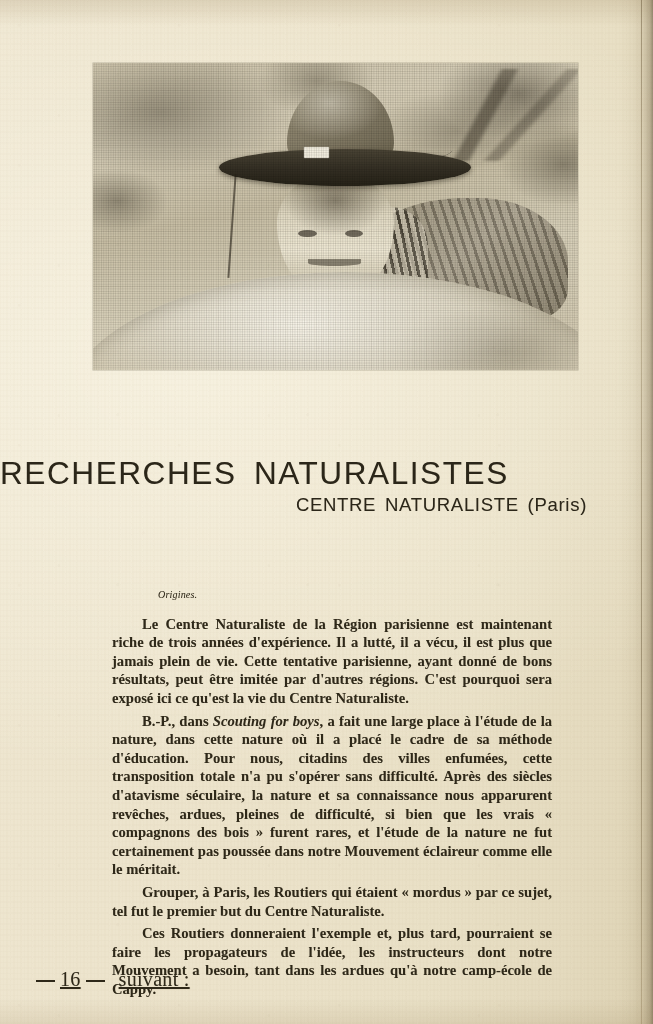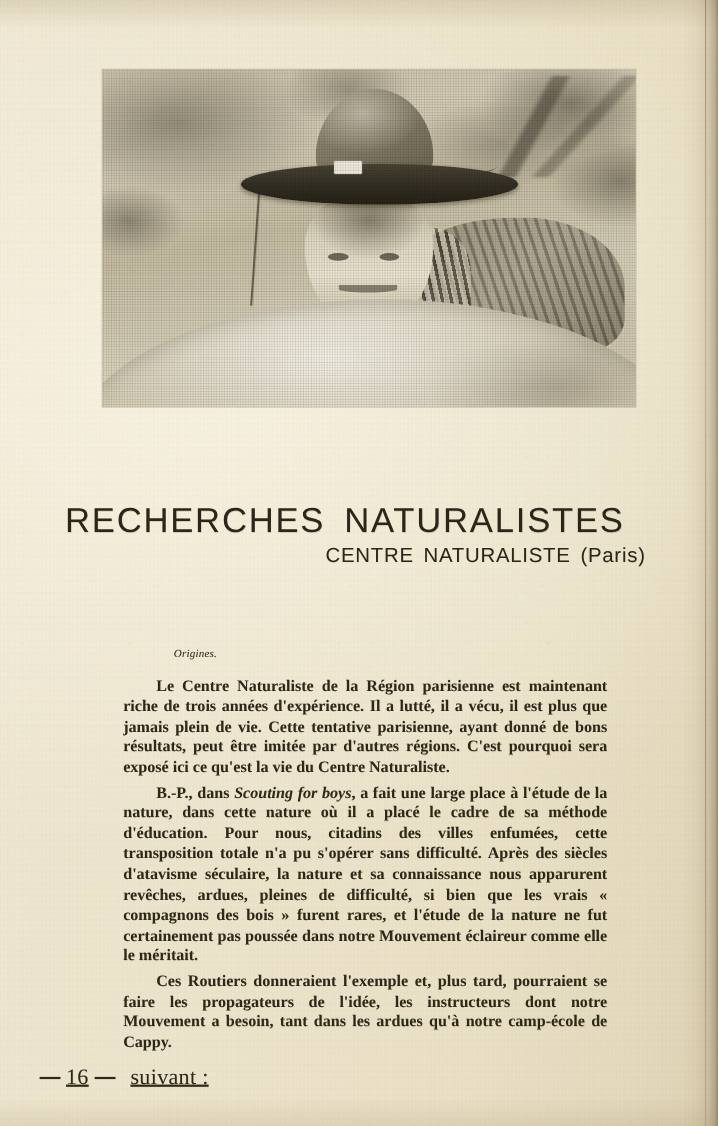--- a/index.html
+++ b/index.html
@@ -223,21 +223,20 @@
   .photo-fade {
     position: absolute; inset: 0; pointer-events: none;
     background: radial-gradient(ellipse 92% 92% at 50% 50%, rgba(236,227,203,0) 58%, rgba(236,227,203,0.42) 100%);
   }
 
   
   .title {
     position: absolute;
     left: 0; right: 0;
     top: 434px;
-    text-align: center;
     font-family: "Liberation Sans", "DejaVu Sans", sans-serif;
     font-weight: 400;
     font-size: 31.5px;
     letter-spacing: 1.6px;
     color: #2b2619;
     word-spacing: 7px;
     padding-right: 26px;
   }
   .subtitle {
     position: absolute;
@@ -336,20 +335,21 @@
   <div class="subtitle">CENTRE NATURALISTE (Paris)</div>
 
   <div class="body-col">
 
     <div class="section-label">Origines.</div>
 
     <p class="para">Le Centre Naturaliste de la Région parisienne est maintenant riche de trois années d'expérience. Il a lutté, il a vécu, il est plus que jamais plein de vie. Cette tentative parisienne, ayant donné de bons résultats, peut être imitée par d'autres régions. C'est pourquoi sera exposé ici ce qu'est la vie du Centre Naturaliste.</p>
 
     <p class="para"><span>B.-P., dans </span><em>Scouting for boys</em><span>, a fait une large place à l'étude de la nature, dans cette nature où il a placé le cadre de sa méthode d'éducation. Pour nous, citadins des villes enfumées, cette transposition totale n'a pu s'opérer sans difficulté. Après des siècles d'atavisme séculaire, la nature et sa connaissance nous apparurent revêches, ardues, pleines de difficulté, si bien que les vrais « compagnons des bois » furent rares, et l'étude de la nature ne fut certainement pas poussée dans notre Mouvement éclaireur comme elle le méritait.</span></p>
 
+    <p class="para">Grouper, à Paris, les Routiers qui étaient « mordus » par ce sujet, tel fut le premier but du Centre Naturaliste.</p>
 
     <p class="para">Ces Routiers donneraient l'exemple et, plus tard, pourraient se faire les propagateurs de l'idée, les instructeurs dont notre Mouvement a besoin, tant dans les ardues qu'à notre camp-école de Cappy.</p>
 
   </div>
 
   <div class="footer">
     <span class="folio"><span class="folio-rule"></span><span class="folio-num">16</span><span class="folio-rule"></span></span><span class="cont-word">suivant :</span>
   </div>
 
   <div class="grain"></div>

